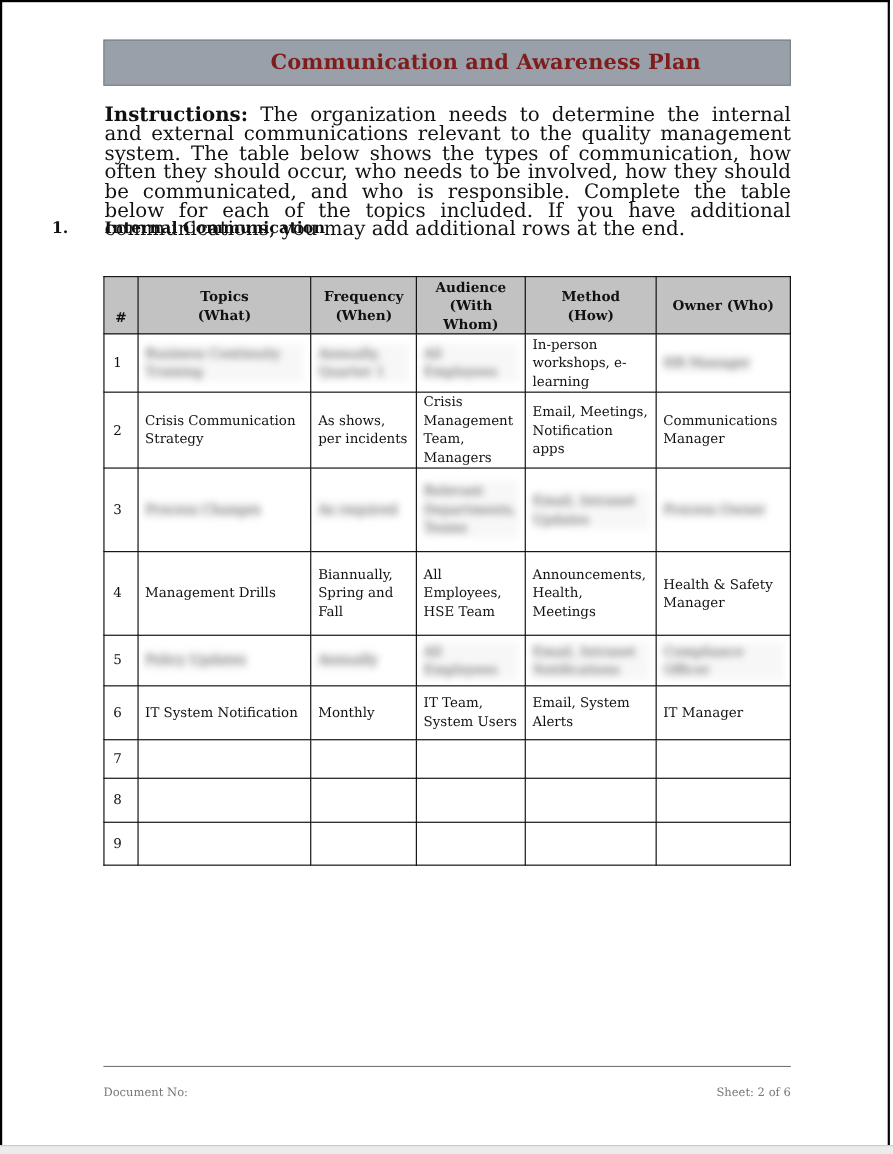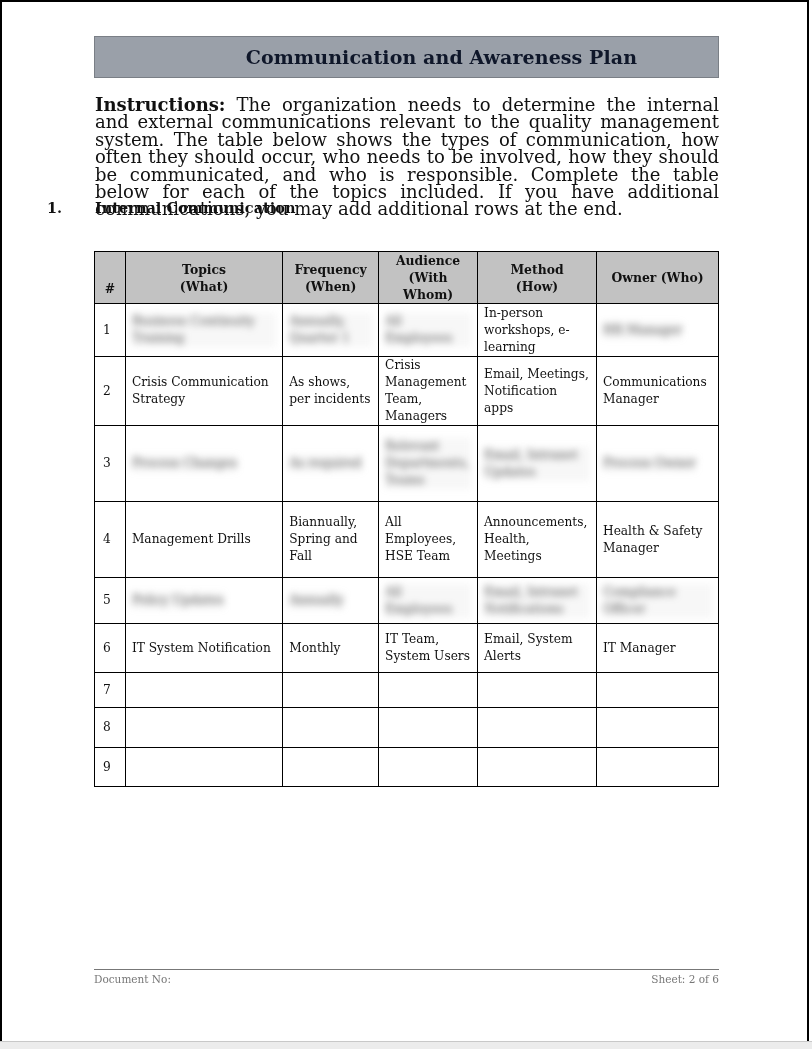--- a/index.html
+++ b/index.html
@@ -6,36 +6,36 @@
     body { width: 812px; height: 1049px; position: relative; overflow: hidden;
       font-family: "DejaVu Serif", "Liberation Serif", serif; color: #111; }
     .page-frame { position: absolute; left: 0; top: 0; width: 809px; height: 1041px;
       border-left: 2px solid #000; border-top: 2px solid #000; border-right: 2px solid #000;
       box-sizing: border-box; }
     .bottom-bar { position: absolute; left: 0; top: 1041px; width: 812px; height: 8px;
       background: #ececec; border-top: 1px solid #c8c8c8; }
     .title-bar { position: absolute; left: 94px; top: 36px; width: 625px; height: 42px;
       background: #9aa0a9; border: 1px solid #7a7f86; box-sizing: border-box;
       display: flex; align-items: center; justify-content: center; }
-    .title-bar span { color: #0f172a; font-weight: bold; font-size: 19px; letter-spacing: 0.1px;
+    .title-bar span { color: #7f1d1d; font-weight: bold; font-size: 19px; letter-spacing: 0.1px;
       padding-left: 70px; font-family: "DejaVu Serif", serif; }
     .instructions { position: absolute; left: 95px; top: 96px; width: 624px;
       font-size: 18px; line-height: 17.4px; text-align: justify; }
     .instructions b { font-weight: bold; }
     .section-heading { position: absolute; left: 47px; top: 199px; font-size: 14.5px; font-weight: bold; }
     .section-heading .num { display: inline-block; width: 48px; }
     table.plan { position: absolute; left: 94px; top: 251px; border-collapse: collapse;
       width: 625px; font-size: 12.2px; line-height: 17px; }
     table.plan th, table.plan td { border: 1.3px solid #000; padding: 0 6px; vertical-align: middle; text-align: left; }
     table.plan th { background: #c2c2c2; font-weight: bold; text-align: center; font-size: 12.4px; line-height: 17px; }
     table.plan th.hash { vertical-align: bottom; padding-bottom: 6px; }
     table.plan td.idx { text-align: left; padding-left: 8px; }
     .blur { display: inline-block; filter: blur(3.5px); color: #555; background: rgba(150,150,150,0.08); }
     .footer { position: absolute; left: 94px; top: 969px; width: 625px; border-top: 1px solid #777;
-      font-size: 10.5px; line-height: 14.5px; color: #777; padding-top: 2px; }
+      font-size: 10.5px; line-height: 14.5px; color: #777; padding-top: 16px; }
     .footer .row { display: flex; justify-content: space-between; }
   </style>
 </head>
 <body>
 
 <div class="page-frame"></div>
 <div class="bottom-bar"></div>
 
 <div class="title-bar">
   <span>Communication and Awareness Plan</span>

